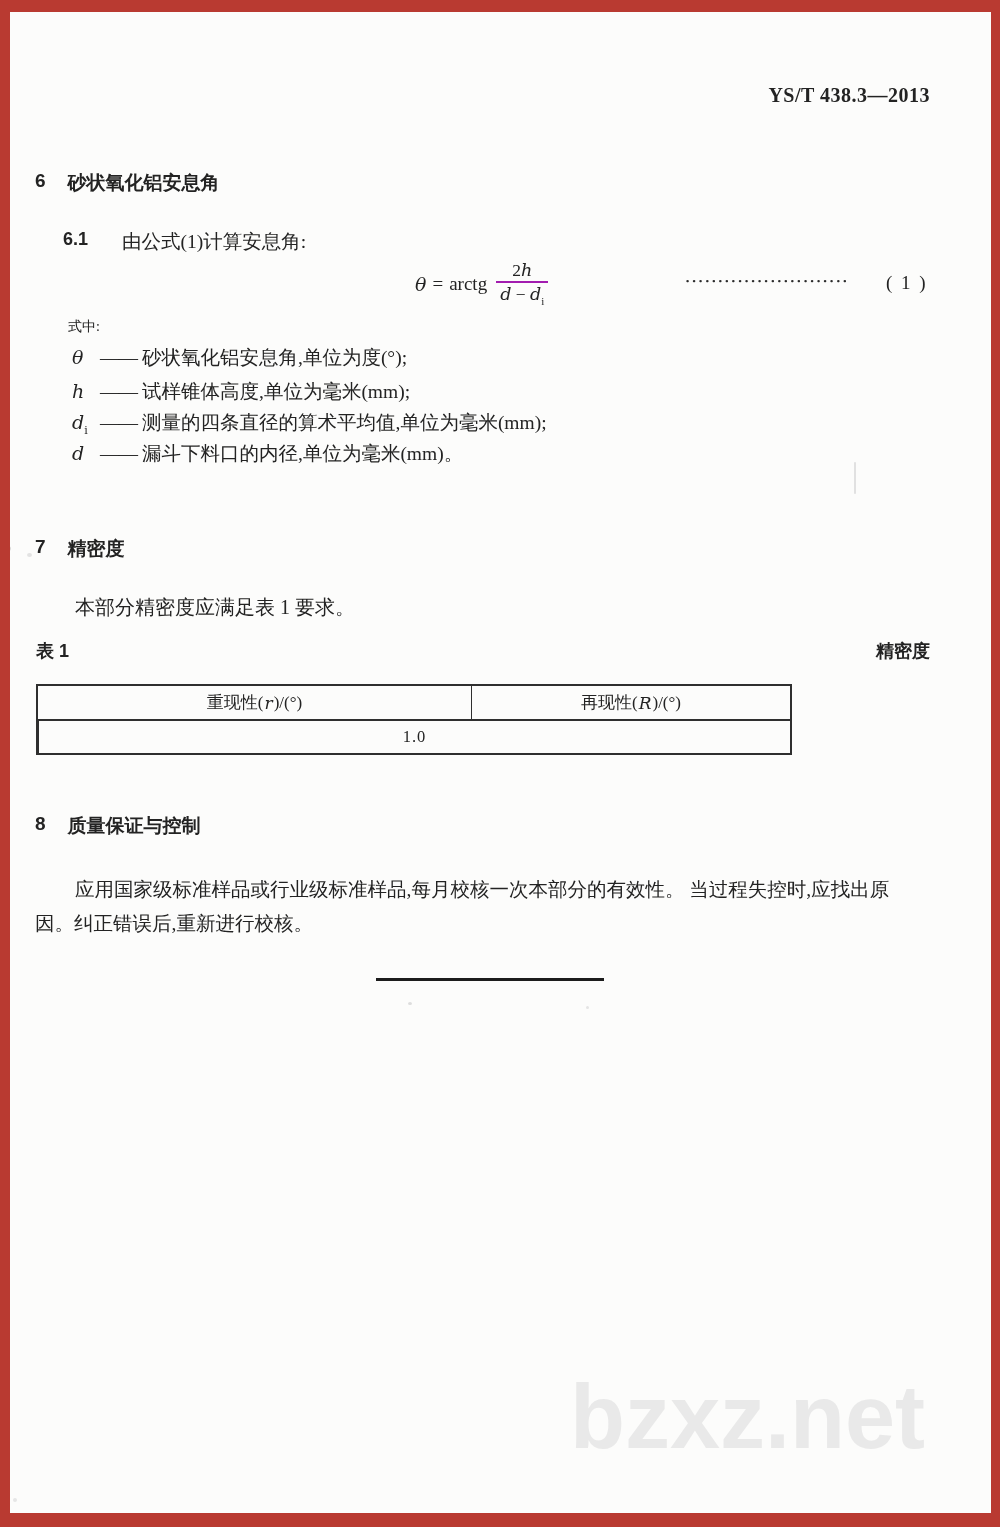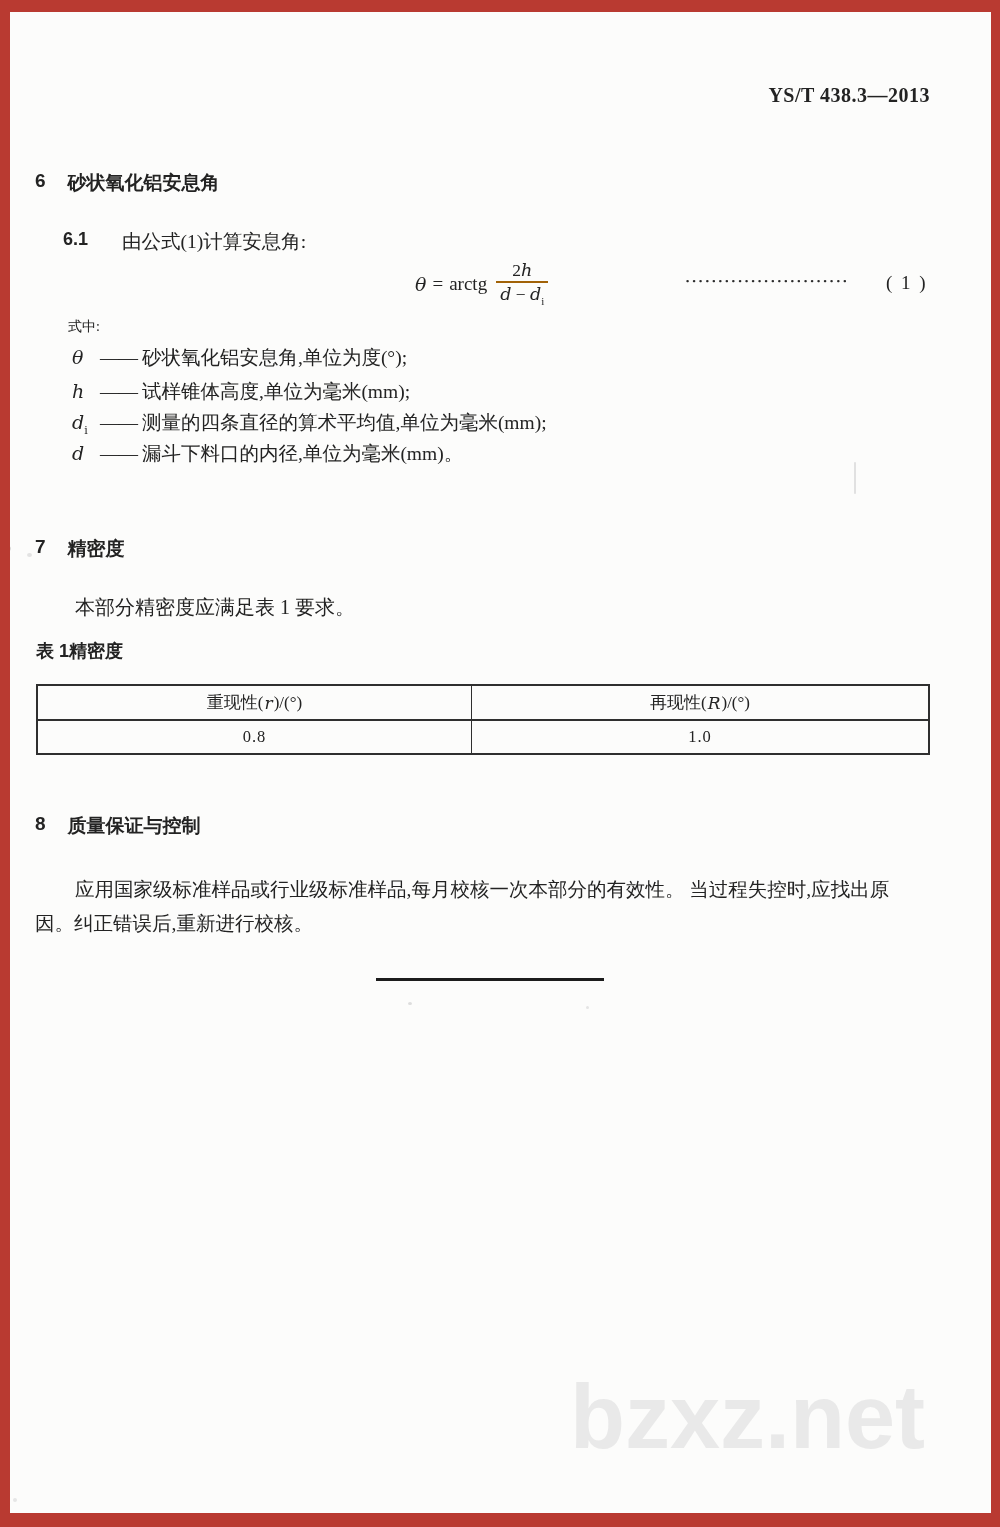--- a/index.html
+++ b/index.html
@@ -36,38 +36,38 @@
   .sec-h.s6{top:170px;} .sec-h.s7{top:536px;} .sec-h.s8{top:813px;}
 
   .clause{left:35px;display:flex;gap:34px;font-size:19.5px;margin-left:28px;}
   .clause .cnum{font-family:"Liberation Sans","DejaVu Sans",sans-serif;font-weight:bold;font-size:18px;padding-top:1px;}
   .clause.c61{top:228px;} .clause.c62{top:470px;}
 
   
   .formula{left:415px;top:260px;display:flex;align-items:center;gap:6px;font-size:19px;}
   .formula i{font-family:"DejaVu Serif","Liberation Serif",serif;}
   .frac{display:inline-flex;flex-direction:column;align-items:center;font-size:17.5px;line-height:1.2;margin-left:3px;}
-  .frac .den{border-top:2px solid #a16207;padding:1px 4px 0 4px;}
+  .frac .den{border-top:2px solid #a21caf;padding:1px 4px 0 4px;}
   .frac sub,.var-sym sub{font-size:11px;font-style:normal;}
   .rm{font-style:normal;}
   .leader{left:686px;top:276px;font-size:9px;letter-spacing:3.4px;font-weight:bold;color:#2a2a2a;}
   .eq-no{left:886px;top:272px;font-size:19px;letter-spacing:2px;}
 
   .where{left:68px;top:318px;font-size:14px;text-align:right;}
   .var-row{left:72px;display:flex;align-items:baseline;font-size:19.5px;}
   .var-row .var-sym{width:28px;font-style:italic;font-family:"DejaVu Serif","Liberation Serif",serif;font-size:19px;}
   .var-row .var-dash{margin-right:5px;letter-spacing:-1px;}
   .var-row.v0{top:344px;} .var-row.v1{top:378px;} .var-row.v2{top:409px;} .var-row.v3{top:440px;}
 
   .p7{left:75px;top:594px;font-size:20px;}
 
-  .tcaption{left:36px;top:639px;width:894px;display:flex;justify-content:flex-start;
+  .tcaption{left:36px;top:639px;width:894px;display:flex;justify-content:space-between;
     font-weight:bold;font-size:18px;font-family:"Liberation Sans","DejaVu Sans",sans-serif;}
 
-  .table1{left:36px;top:684px;width:894px;border:2px solid var(--table-border);background:#fcfcfb;}
+  .table1{left:36px;top:684px;width:756px;border:2px solid var(--table-border);background:#fcfcfb;}
   .t-row{display:flex;}
   .t-row.t-head{border-bottom:2px solid var(--table-border);}
   .t-cell{display:flex;align-items:center;justify-content:center;gap:0;}
   .t-head .t-cell{height:33px;font-size:17px;}
   .t-data .t-cell{height:32px;font-size:16.5px;letter-spacing:1px;}
   .t-cell.c0{width:433px;}
   .t-cell.c1{flex:1;border-left:1.5px solid var(--table-border);}
   .t-cell i{font-family:"DejaVu Serif",serif;padding:0 1px;}
 
   .p8-line{font-size:19.5px;}
@@ -168,21 +168,20 @@
           <i>r</i>
           <span>)/(°)</span>
       </div>
       <div class="t-cell c1">
         <span>再现性(</span>
           <i>R</i>
           <span>)/(°)</span>
       </div>
     </div>
     <div class="t-row t-data">
-      <div class="t-cell c0">0.8</div>
       <div class="t-cell c1">1.0</div>
     </div>
   </div>
 
   <div class="abs sec-h s8">
     <span>8</span>
     <span>质量保证与控制</span>
   </div>
 
   <div class="abs p8-line l2">因。纠正错误后,重新进行校核。</div>

